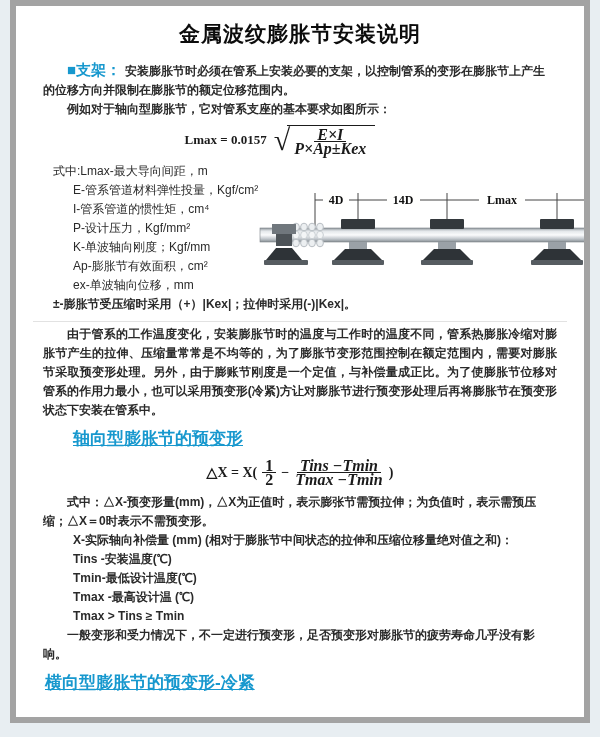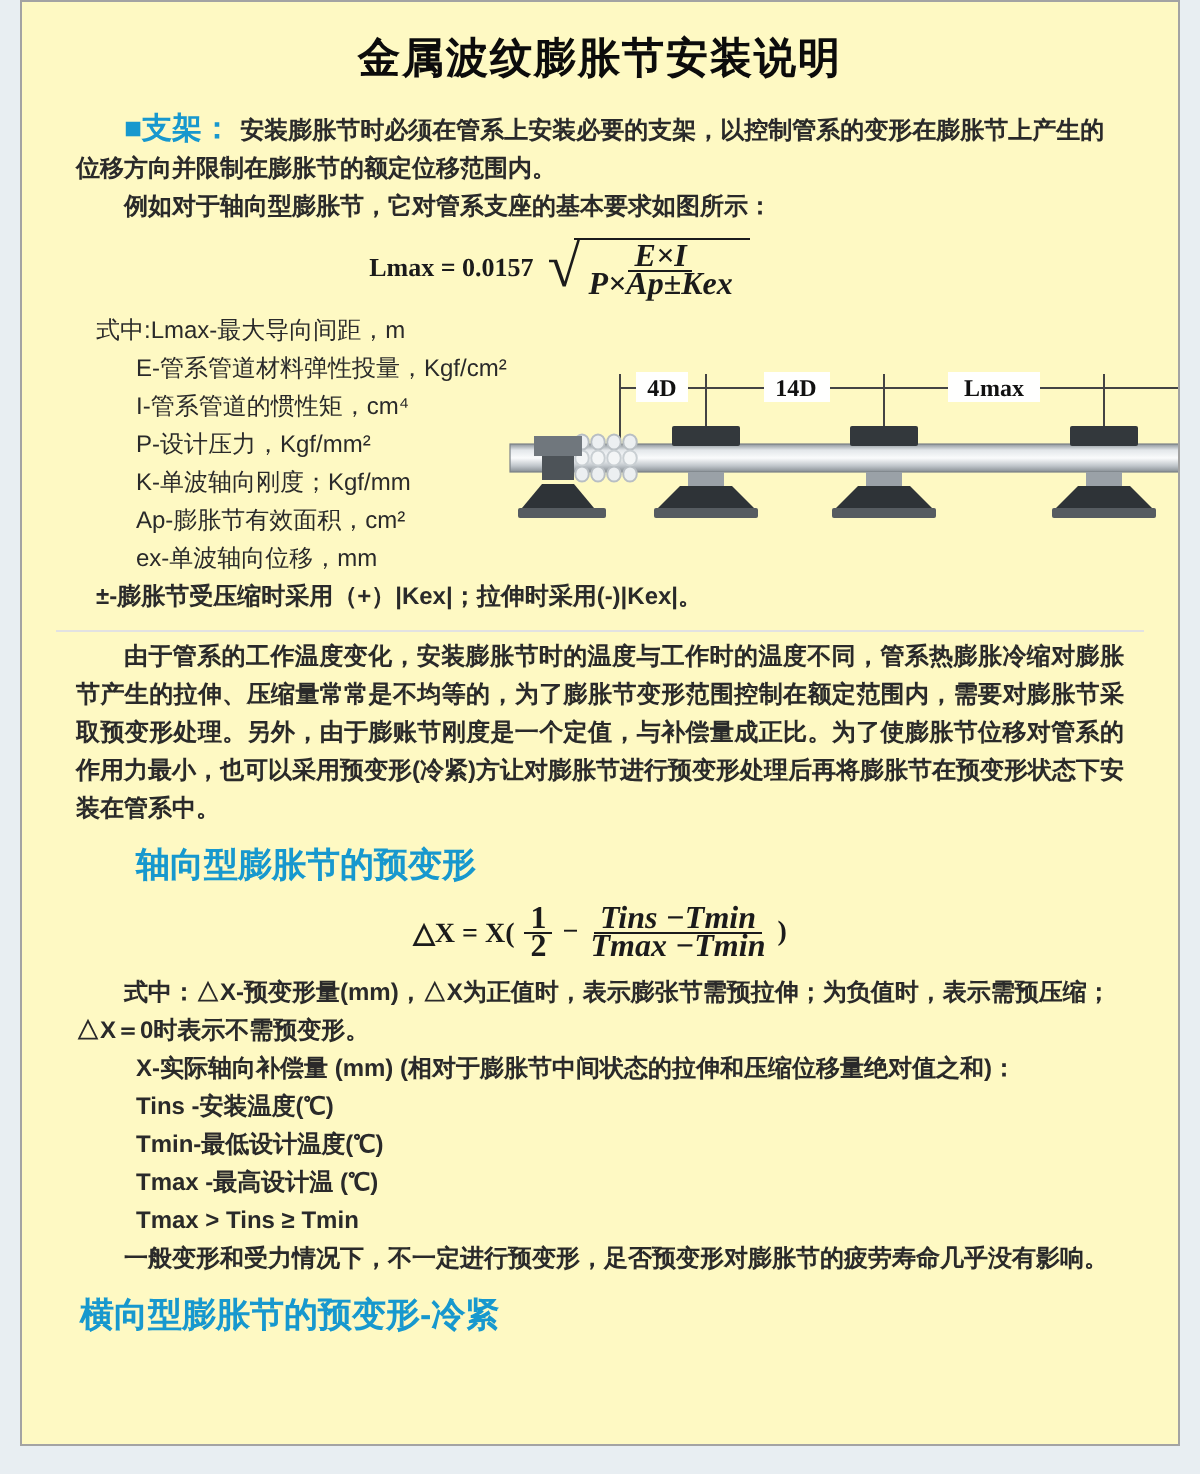--- a/index.html
+++ b/index.html
@@ -4,34 +4,34 @@
 <style>
   * { box-sizing: border-box; }
   html,body { margin:0; padding:0; }
   body {
     width:600px; height:737px;
     font-family:"Liberation Sans", sans-serif;
     background:#e8eef2;
   }
   .frame { width:600px; height:737px; padding:0 10px 14px 10px; background:#e8eef2; }
   .page {
-    background:#fef9c3; width:100%; height:100%;
+    background:#ffffff; width:100%; height:100%;
     padding:10px 27px 0 27px; position:relative; overflow:hidden;
-    border:1px solid #a3a3a3;
+    border:6px solid #a3a3a3;
   }
   .title {
     font-size:21px; font-weight:700; color:#0c0c0c;
     text-align:center; margin:4px 0 12px 0; letter-spacing:1px;
   }
   .para { font-size:12px; line-height:19px; color:#2a2a2a; margin:0; font-weight:600; }
   .indent { text-indent:2em; }
   .just { text-align:justify; }
   .sec-label { color:#1798ce; font-size:15px; font-weight:700; margin-right:4px; }
   .sec-head { color:#1798ce; font-size:16px; font-weight:700; margin:6px 0 4px 4px; }
-  .blue-head { color:#1798ce; font-size:17px; font-weight:700; margin:7px 0 5px 0; }
+  .blue-head { color:#1798ce; font-size:17px; font-weight:700; margin:7px 0 5px 0;text-decoration:underline; }
   .blue-head.axial { margin-left:30px; }
   .blue-head.lateral { margin-left:2px; }
   .divider { border:none; border-top:1px solid #e2e2e2; margin:7px -10px 3px -10px; }
 
   .defs-wrap { position:relative; min-height:133px; }
   .defs { margin-left:10px; }
   .def-line, .def-item { font-size:12px; line-height:19px; color:#2a2a2a; font-weight:400; }
   .def-item { margin-left:20px; }
   .sub { margin-left:30px; }
 

